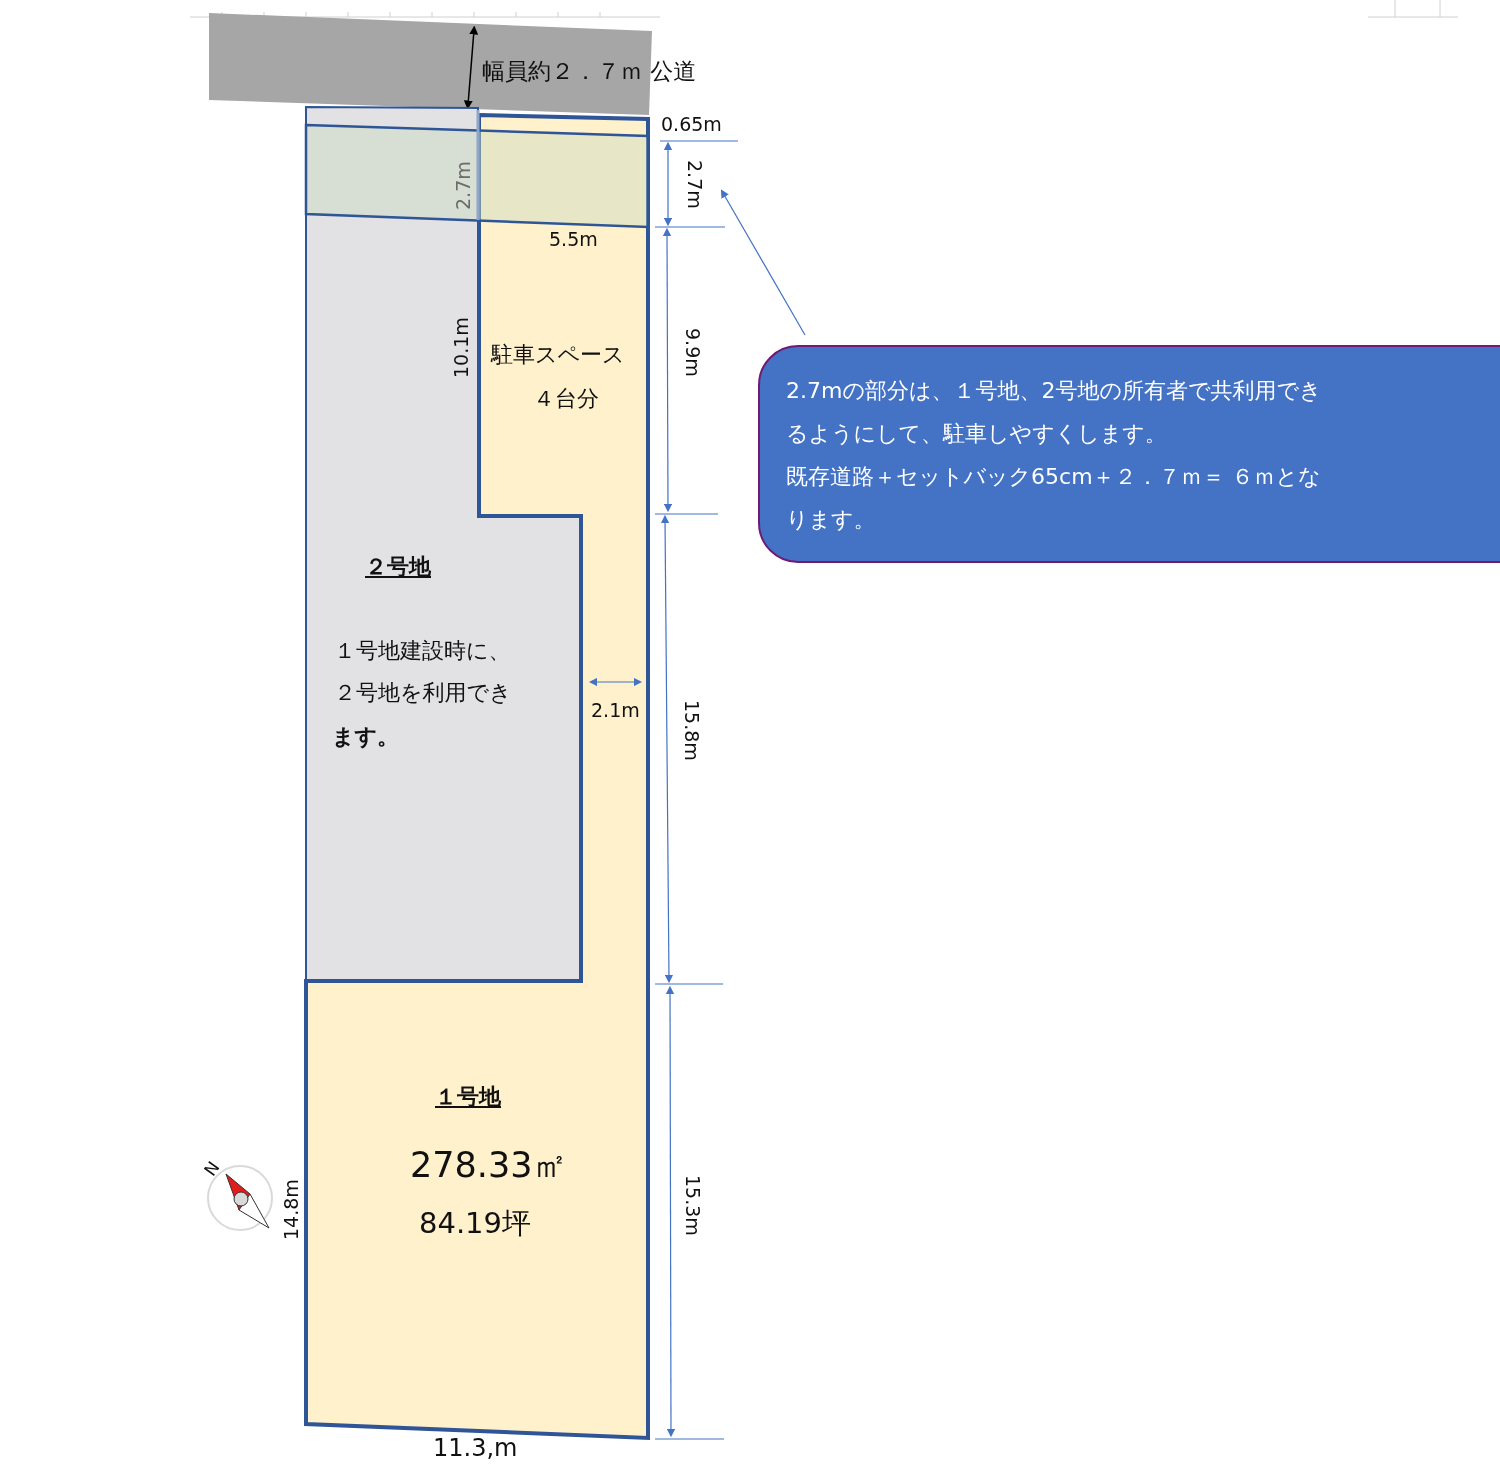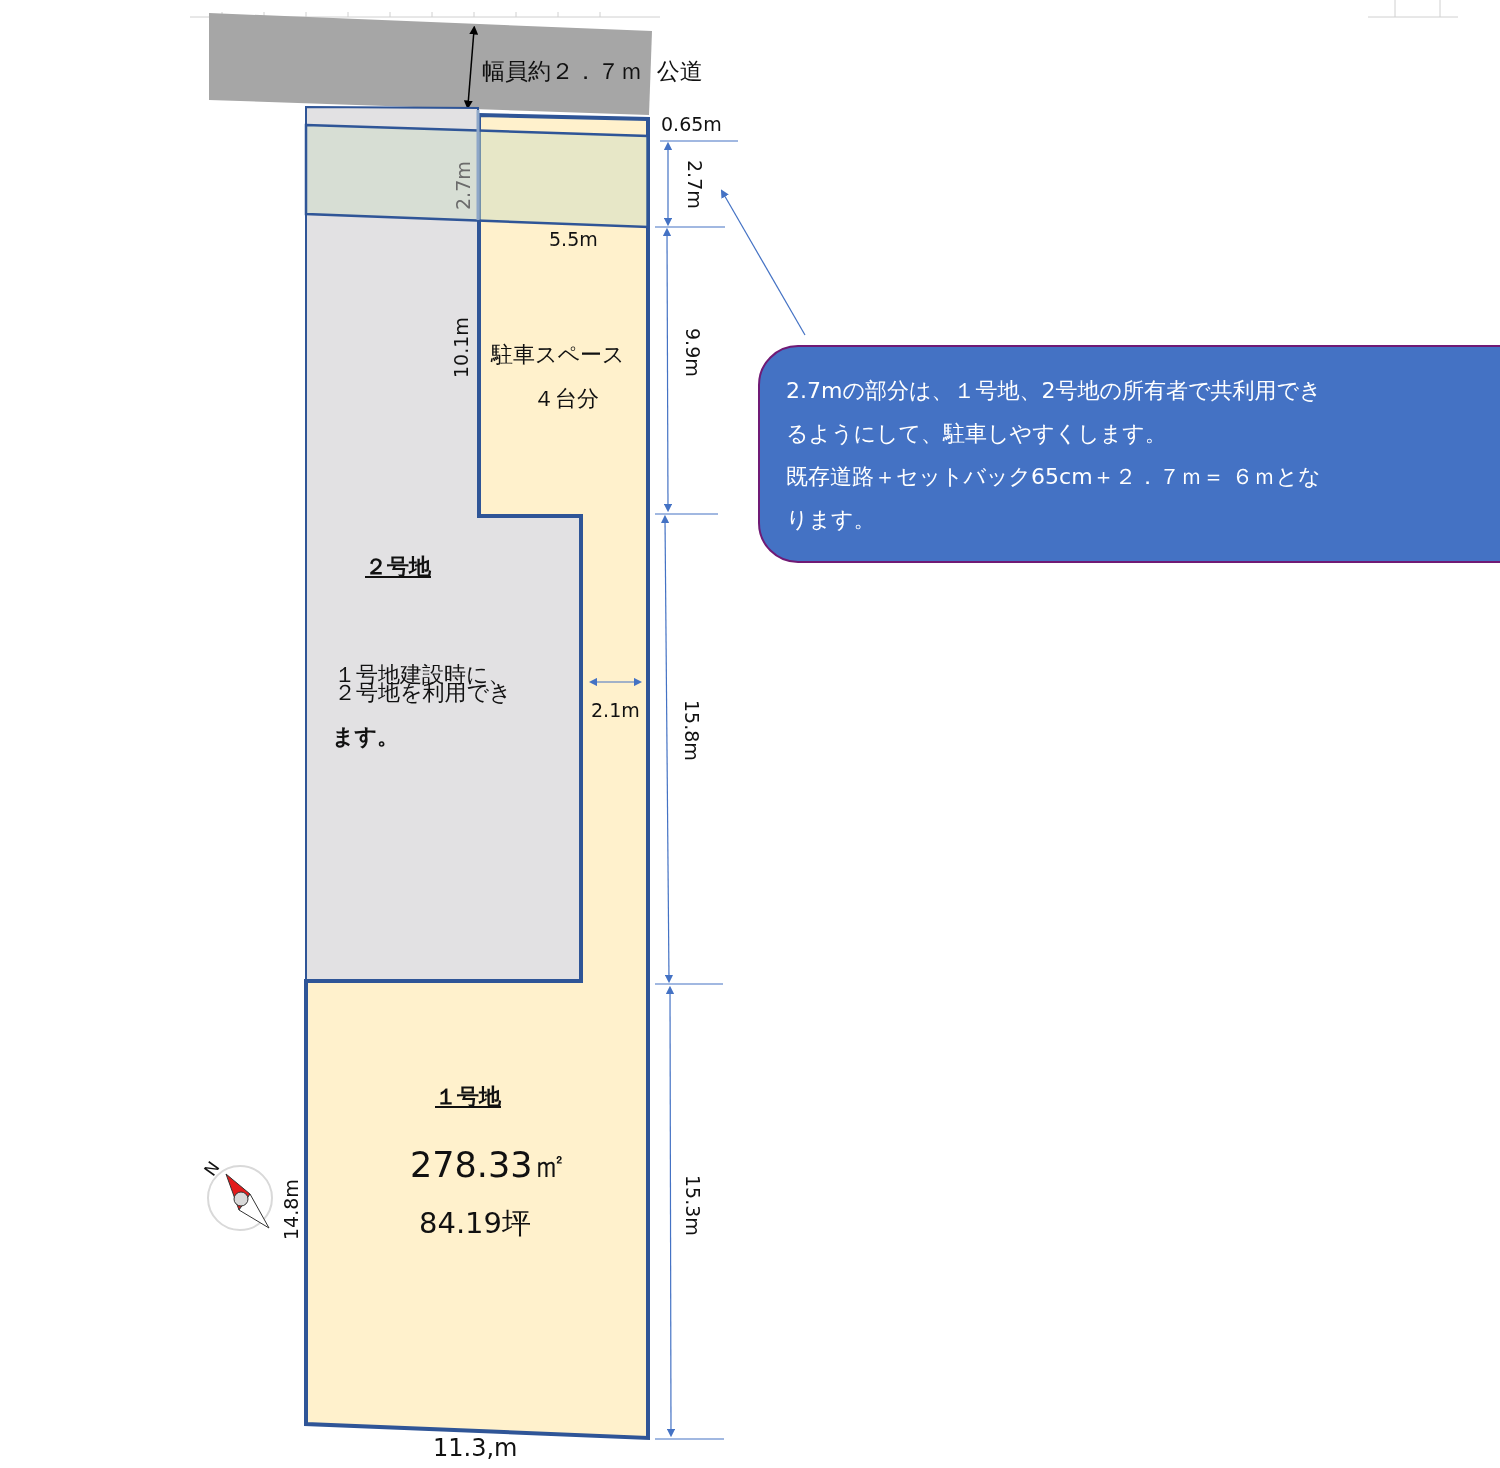--- a/index.html
+++ b/index.html
@@ -70,41 +70,41 @@
   </g>
 
   <g transform="translate(240,1198)">
     <circle r="32" fill="none" stroke="#d9d9d9" stroke-width="2"></circle>
     <polygon points="-14,-24 10,-4 -1,12" fill="#e31b1b" stroke="#333" stroke-width="1"></polygon>
     <polygon points="10,-4 -1,12 29,30" fill="#fff" stroke="#333" stroke-width="1"></polygon>
     <circle cx="1" cy="1" r="7" fill="#d9d9d9" stroke="#333" stroke-width="1"></circle>
   </g>
 </svg>
 
-<div class="lbl" style="left:482px;top:56px;font-size:23px;font-family:Liberation Mono, monospace;">幅員約２．７ｍ 公道</div>
+<div class="lbl" style="left:482px;top:56px;font-size:23px;">幅員約２．７ｍ 公道</div>
 
 <div class="lbl" style="left:661px;top:113px;font-size:19px;">0.65m</div>
 <div class="lbl rot" style="left:706px;top:160px;font-size:19px;transform:rotate(90deg);">2.7m</div>
 <div class="lbl rot" style="left:452px;top:210px;font-size:19px;color:#6b6b6b;transform:rotate(-90deg);">2.7m</div>
 <div class="lbl" style="left:541px;top:228px;font-size:19px;margin-left:8px;">5.5m</div>
 <div class="lbl rot" style="left:450px;top:378px;font-size:19px;transform:rotate(-90deg);">10.1m</div>
 <div class="lbl rot" style="left:704px;top:328px;font-size:19px;transform:rotate(90deg);">9.9m</div>
 <div class="lbl rot" style="left:703px;top:700px;font-size:19px;transform:rotate(90deg);">15.8m</div>
 <div class="lbl rot" style="left:704px;top:1175px;font-size:19px;transform:rotate(90deg);">15.3m</div>
 <div class="lbl" style="left:591px;top:699px;font-size:19px;">2.1m</div>
 <div class="lbl rot" style="left:280px;top:1240px;font-size:19px;transform:rotate(-90deg);">14.8m</div>
 <div class="lbl" style="left:433px;top:1434px;font-size:24px;">11.3,m</div>
 
 <div class="lbl rot" style="left:200px;top:1168px;font-size:17px;transform:rotate(-55deg);">N</div>
 
 <div class="lbl" style="left:491px;top:340px;font-size:22px;">駐車スペース</div>
 <div class="lbl" style="left:533px;top:384px;font-size:22px;text-align:center;">４台分</div>
 
 <div class="lbl u" style="left:365px;top:552px;font-size:22px;">２号地</div>
-<div class="lbl" style="left:334px;top:660px;font-size:22px;">１号地建設時に、</div>
+<div class="lbl" style="left:334px;top:636px;font-size:22px;">１号地建設時に、</div>
 <div class="lbl" style="left:334px;top:678px;font-size:22px;">２号地を利用でき</div>
 <div class="lbl" style="left:332px;top:722px;font-size:22px;font-weight:bold;">ます。</div>
 
 <div class="lbl u" style="left:435px;top:1070px;font-size:22px;margin-top:12px;">１号地</div>
 <div class="lbl" style="left:410px;top:1142px;font-size:35px;">278.33㎡</div>
 <div class="lbl" style="left:419px;top:1204px;font-size:29px;">84.19坪</div>
 
 <div class="callout">
   <p>2.7mの部分は、１号地、2号地の所有者で共利用でき</p>
   <p>るようにして、駐車しやすくします。</p>

